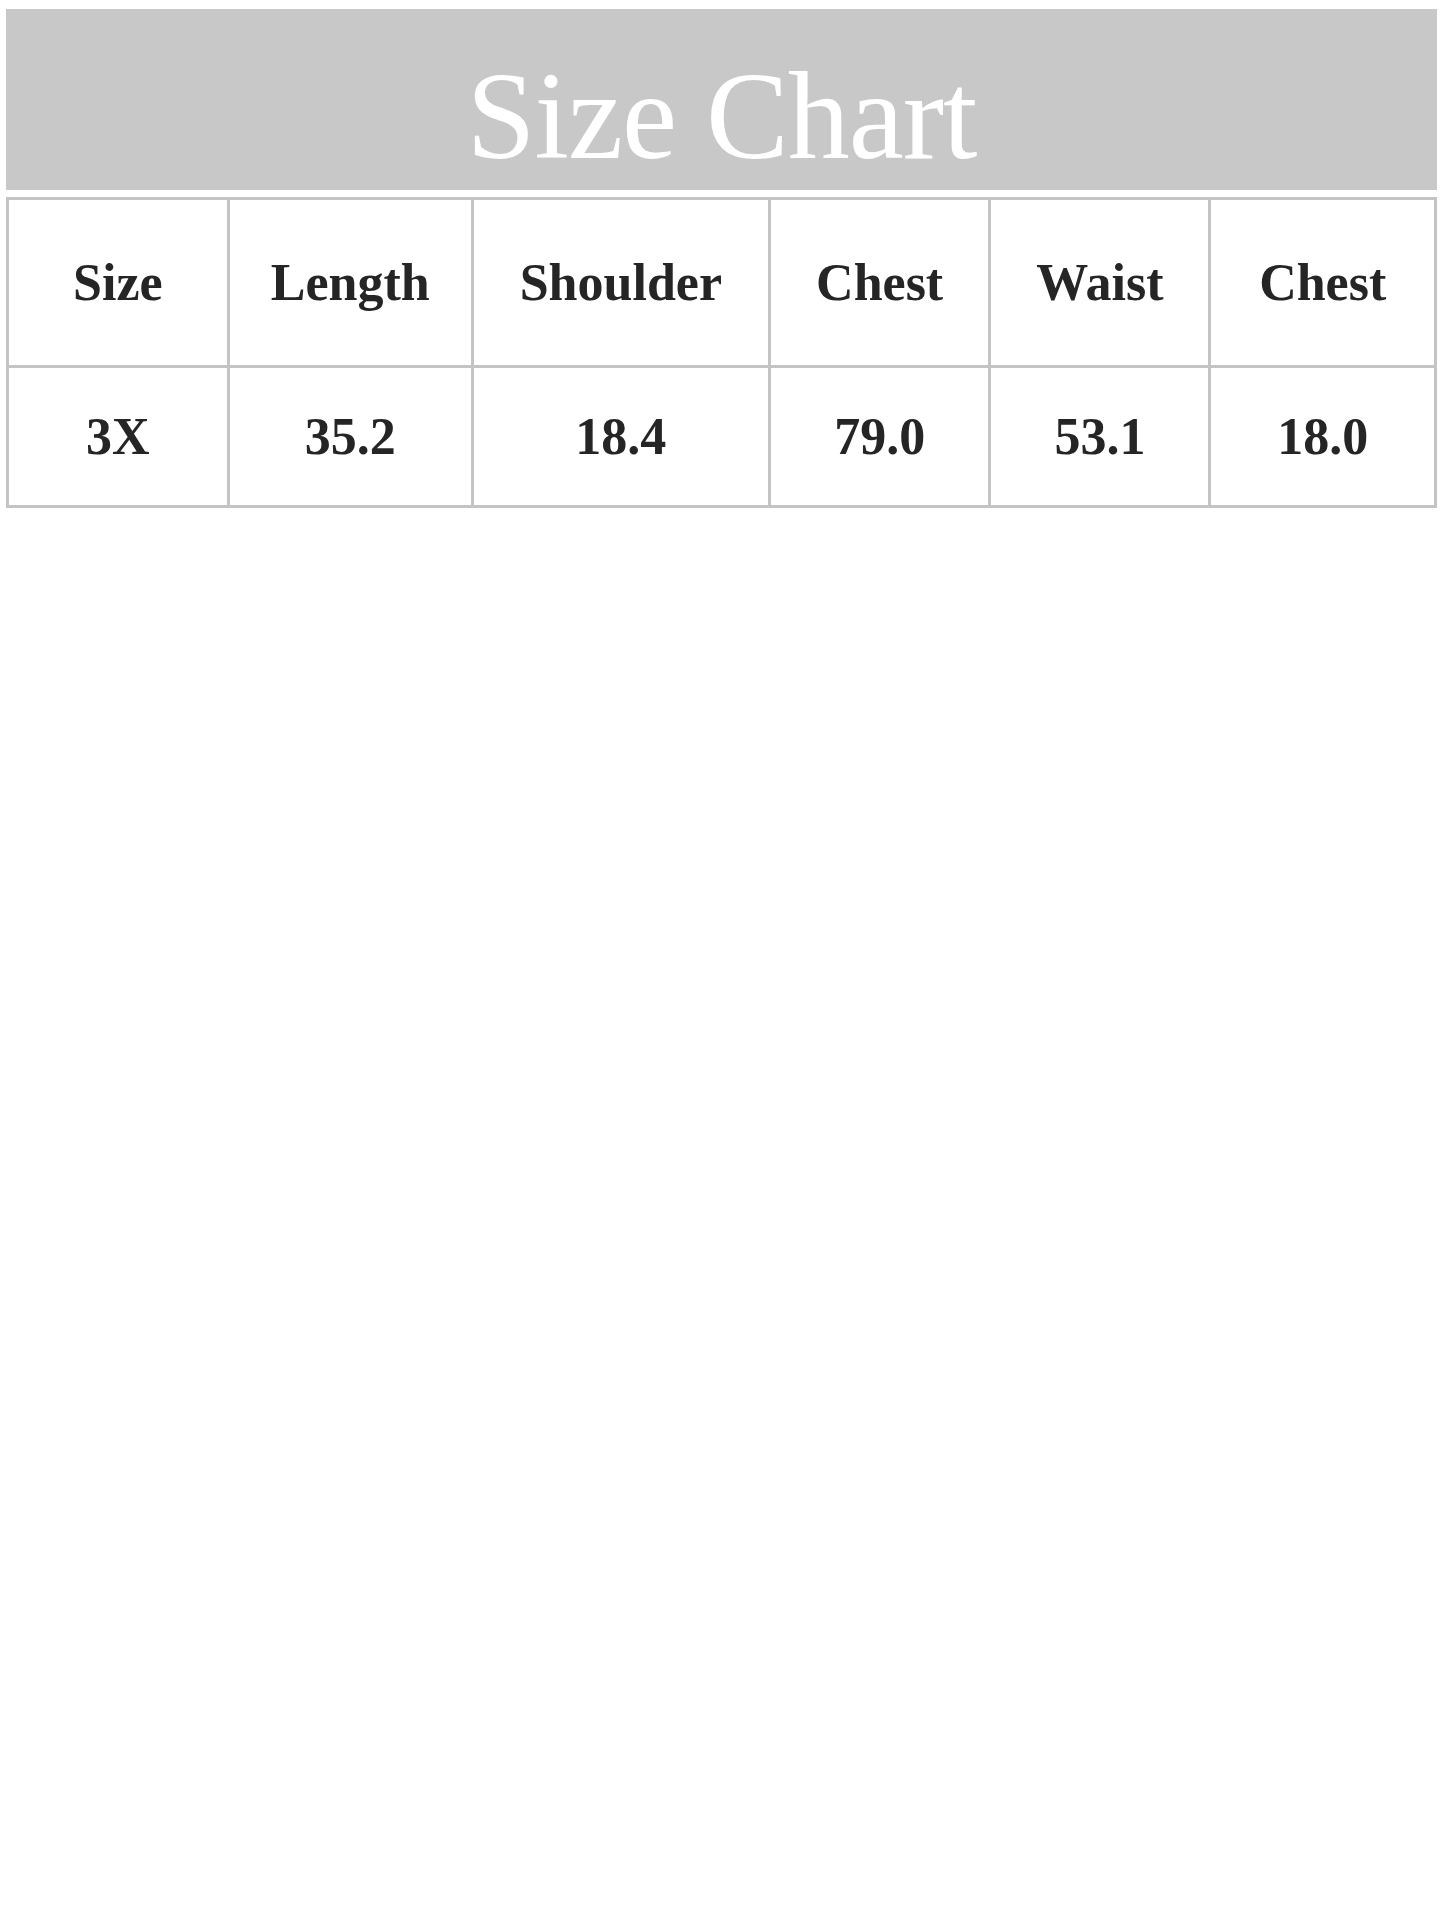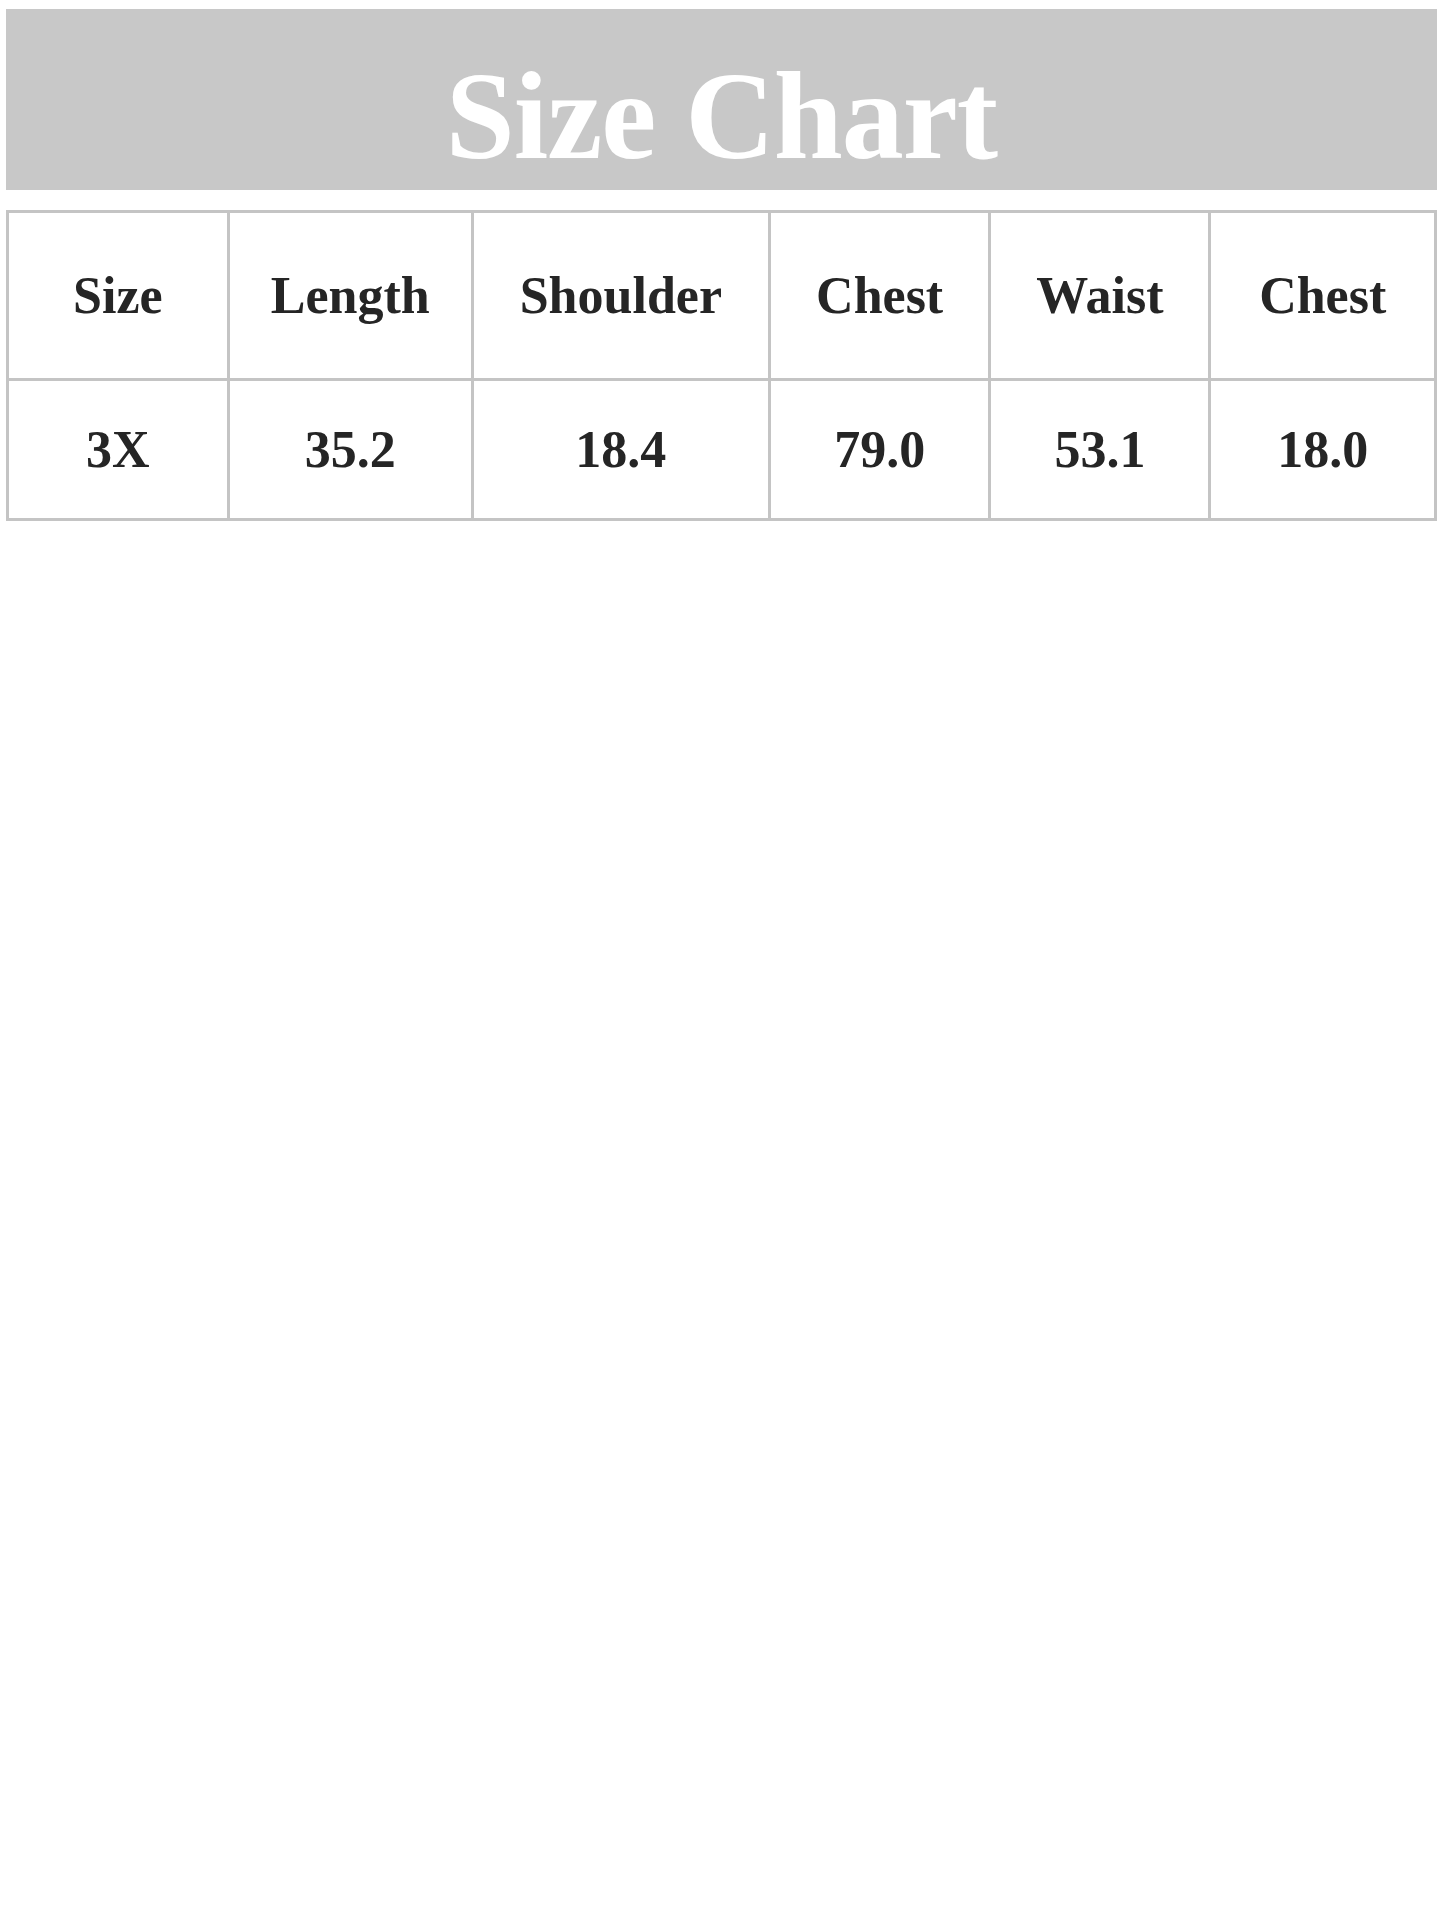--- a/index.html
+++ b/index.html
@@ -23,26 +23,26 @@
     width: 100%;
     height: 181px;
     background: #c8c8c8;
     text-align: center;
   }
   .banner h1 {
     margin: 0;
     padding-top: 46px;
     font-size: 124px;
     line-height: 1;
-    font-weight: bold;
+    font-weight: normal;
     letter-spacing: -1px;
     color: #ffffff;
   }
   table.size-chart {
-    margin-top: 20px;
+    margin-top: 7px;
     width: 100%;
     border-collapse: collapse;
     table-layout: fixed;
   }
   table.size-chart th,
   table.size-chart td {
     border: 3px solid #c4c4c4;
     background: #ffffff;
     text-align: center;
     vertical-align: middle;

